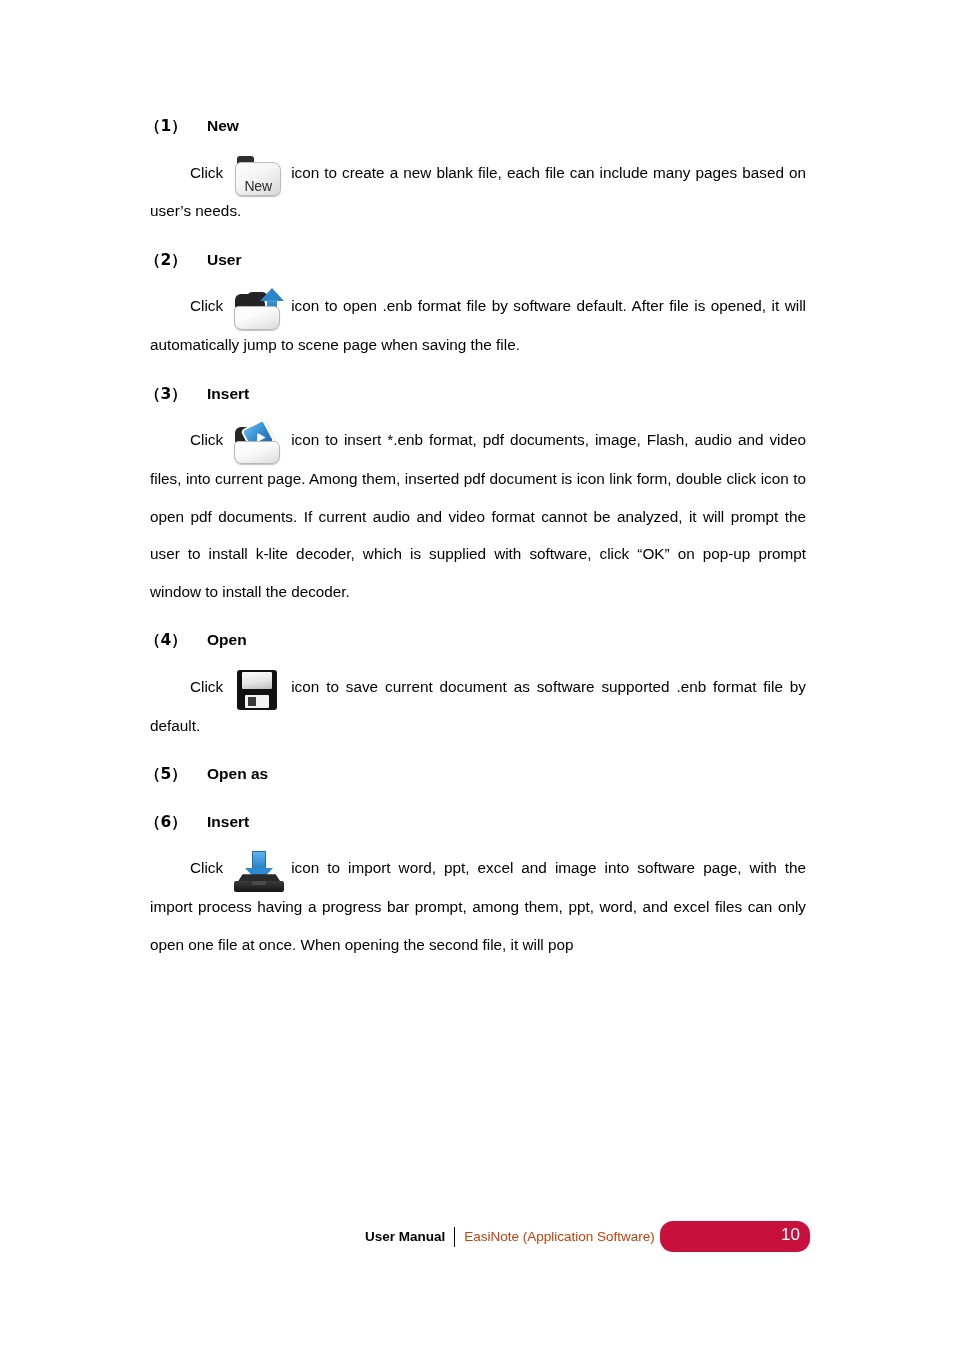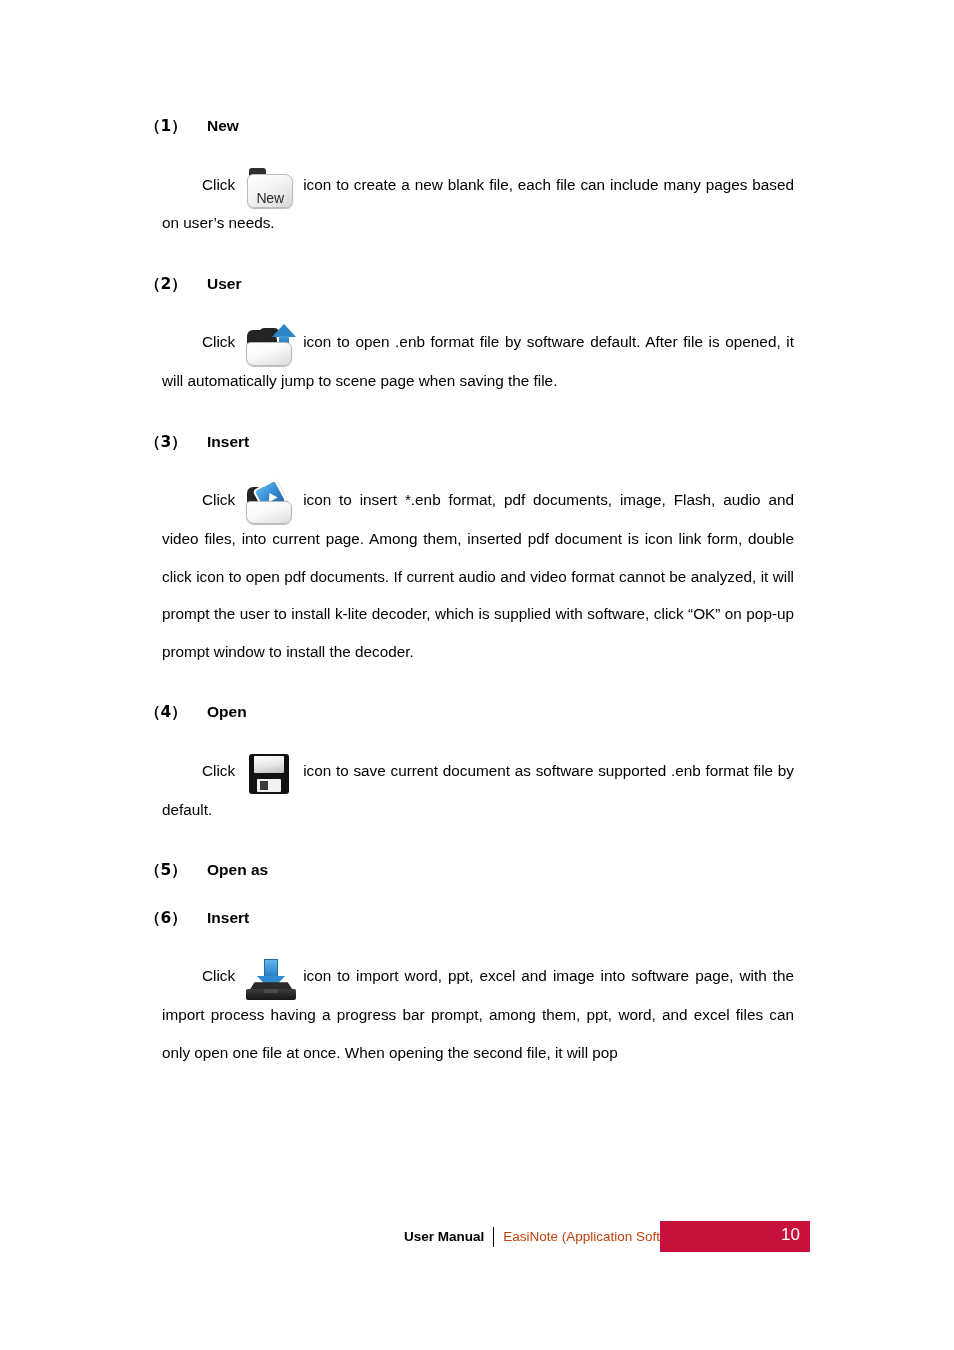--- a/index.html
+++ b/index.html
@@ -54,21 +54,21 @@
     font-weight: bold;
     font-family: "Liberation Sans", sans-serif;
   }
 
   
   .para {
     font-size: 15.3px;
     line-height: 37.5px;
     text-align: justify;
     text-justify: inter-word;
-    margin: 17px;
+    margin: 5px;
     color: #000;
     font-family: "Liberation Sans", sans-serif;
   }
   .para.noindent { text-indent: 0; }
   .para .lead { padding-left: 40px; }
 
   .icon-inline {
     display: inline-block;
     vertical-align: middle;
     position: relative;
@@ -300,21 +300,20 @@
     display: flex;
     align-items: center;
     height: 33px;
   }
   .foot-label {
     font-size: 13.5px;
     font-weight: bold;
     font-family: "Liberation Sans", sans-serif;
     color: #000;
     white-space: nowrap;
-    margin-left: 39px;
   }
   .foot-sep {
     display: inline-block;
     width: 1px;
     height: 20px;
     background: #000;
     margin: 0 9px;
   }
   .foot-sub {
     font-size: 13.5px;
@@ -322,20 +321,21 @@
     color: #c2410c;
     white-space: nowrap;
   }
   .page-badge {
     position: absolute;
     left: 660px;
     top: 1221px;
     width: 150px;
     height: 31px;
     background: #c8103c;
+    border-radius: 13px;
   }
   .page-num {
     position: absolute;
     right: 10px;
     top: 4px;
     font-size: 17px;
     color: #ffffff;
     font-family: "Liberation Sans", sans-serif;
   }
 

